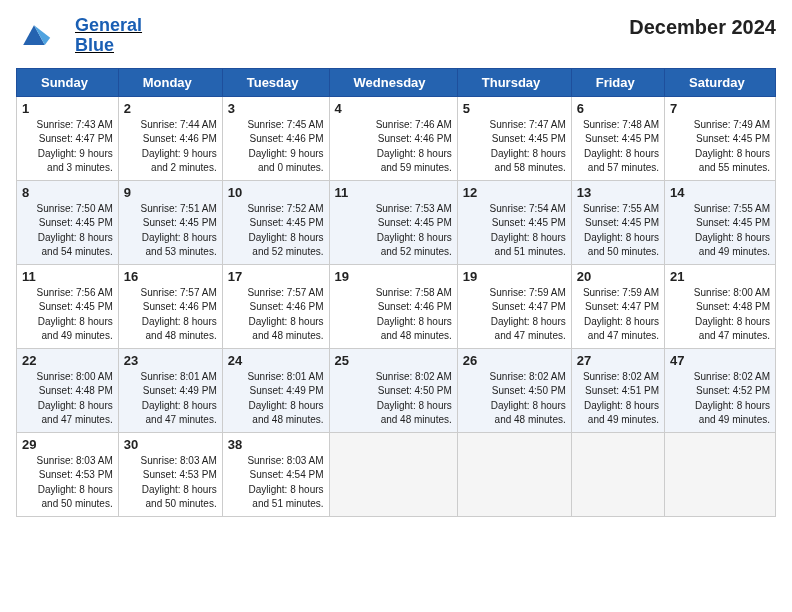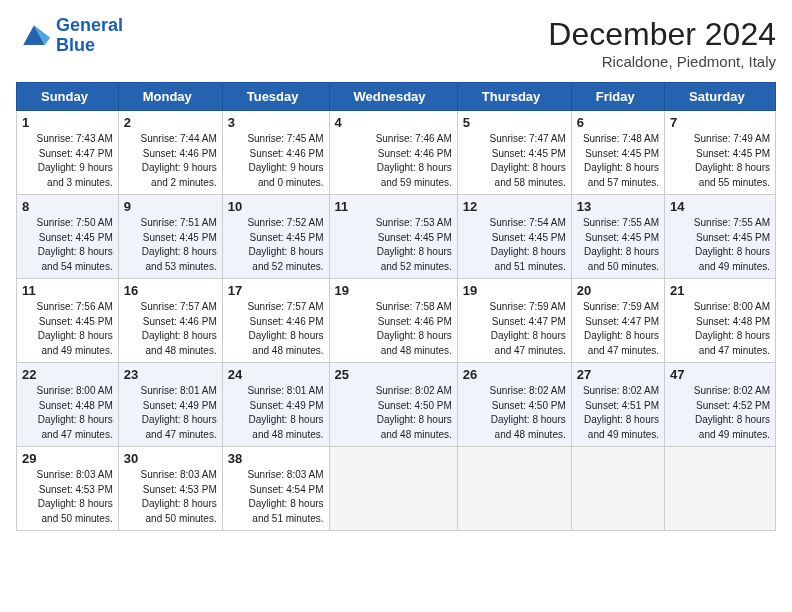--- a/index.html
+++ b/index.html
@@ -12,36 +12,37 @@
     }
     .header {
       display: flex;
       justify-content: space-between;
       align-items: flex-start;
       margin-bottom: 12px;
     }
     .logo {
       display: flex;
       align-items: center;
-      gap: 4px;
+      gap: 23px;
+      text-decoration: underline;
     }
     .logo-text {
       font-size: 18px;
       font-weight: bold;
       line-height: 1.1;
     }
     .logo-text span { color: #1a5fb4; }
     .logo-icon {
       width: 36px;
       height: 36px;
     }
     .title-block { text-align: right; }
     .title-block h1 {
-      font-size: 32px;
-      font-weight: normal;
+      font-size: 20px;
+      font-weight: bold;
       color: #222;
     }
     .title-block h2 {
       font-size: 15px;
       font-weight: normal;
       color: #444;
     }
     table {
       width: 100%;
       border-collapse: collapse;
@@ -91,21 +92,20 @@
       <polygon points="8,30 20,8 32,30" fill="#2563b0"></polygon>
       <polygon points="20,8 32,30 38,22" fill="#4fa3e0"></polygon>
     </svg>
     <div class="logo-text">
       <div><span>General</span></div>
       <div><span>Blue</span></div>
     </div>
   </div>
   <div class="title-block">
     <h1>December 2024</h1>
-    <h2>Ricaldone, Piedmont, Italy</h2>
   </div>
 </div>
 
 <table>
   <thead>
     <tr>
     <th>Sunday</th>
         <th>Monday</th>
         <th>Tuesday</th>
         <th>Wednesday</th>

